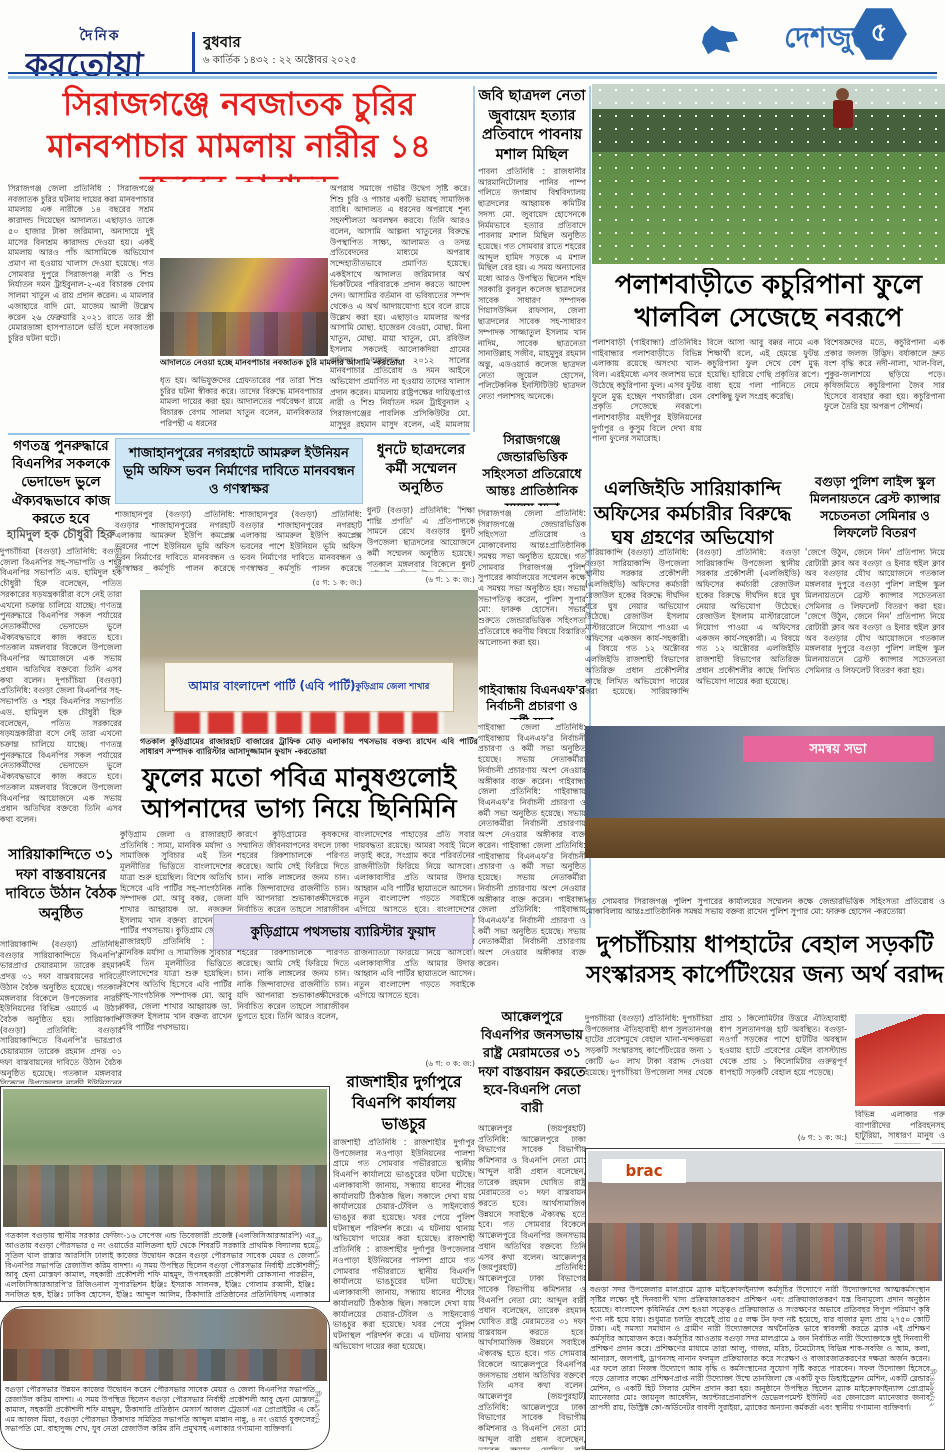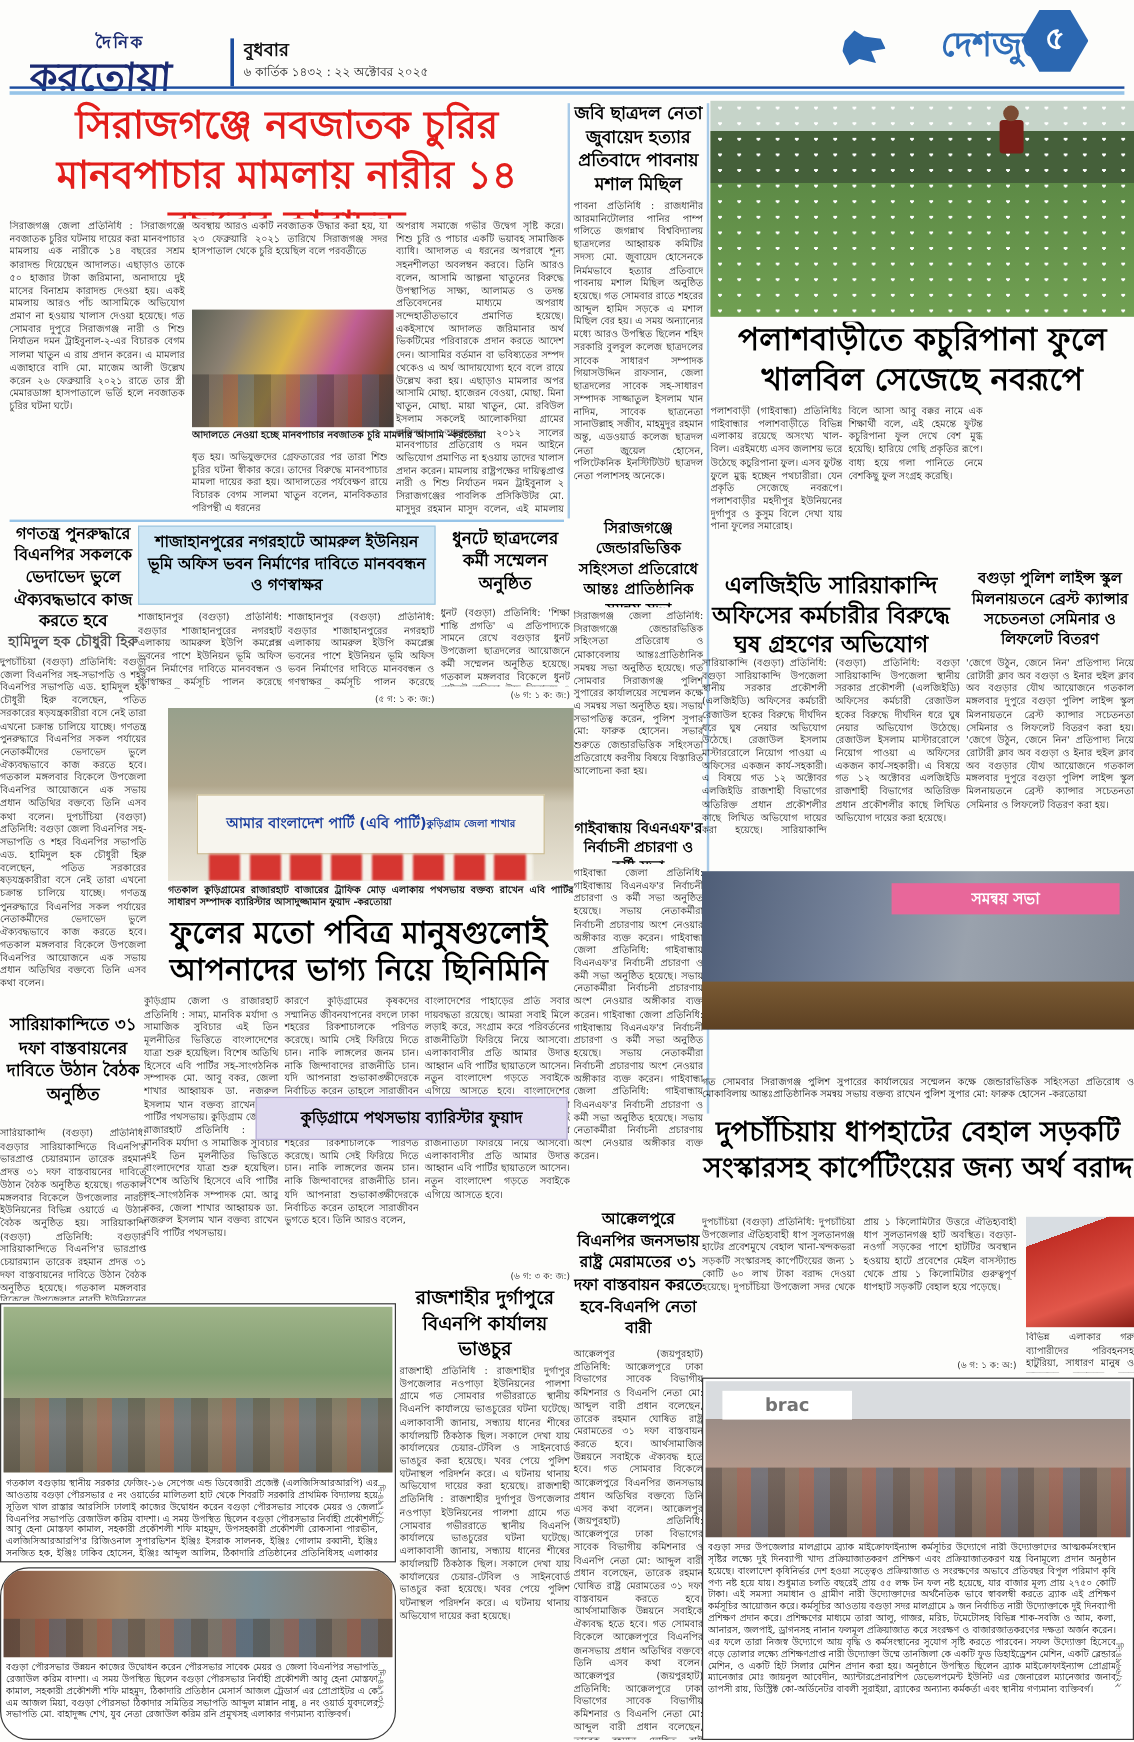--- a/index.html
+++ b/index.html
@@ -31,21 +31,21 @@
   .boxed-lav{background:#ded9ef;border:1px solid #b7aed6;display:flex;align-items:center;justify-content:center;}
   .speaker{font-size:11.5px;font-weight:bold;color:#555;text-align:center;}
   .banner-white{position:absolute;left:7%;right:7%;top:50%;height:33%;background:#f7f5ee;border:1px solid #c9b98f;
                 display:flex;flex-direction:row;align-items:center;justify-content:center;overflow:hidden;}
   .banner-l1{color:#1d3f9e;font-weight:bold;font-size:12px;line-height:1.15;}
   .banner-l2{color:#1d3f9e;font-weight:bold;font-size:8.5px;}
   .redbar{position:absolute;left:10%;right:10%;bottom:0;height:15%;
           background:repeating-linear-gradient(90deg,#d42420 0 26px,#f7f5ee 26px 34px);filter:blur(1px);opacity:.9;}
   .pink-banner{position:absolute;right:12px;top:10px;width:190px;height:26px;background:#e8679a;color:#fff;
                font-weight:bold;font-size:13px;display:flex;align-items:center;justify-content:center;}
-  .brac-chip{position:absolute;left:14px;top:8px;width:108px;height:24px;background:#fff;color:#737373;
+  .brac-chip{position:absolute;left:14px;top:8px;width:84px;height:24px;background:#fff;color:#c2410c;
              font-weight:bold;font-size:15px;display:flex;align-items:center;justify-content:center;}
   .boy{position:absolute;right:92px;top:16px;width:20px;height:28px;background:#7a1f18;border-radius:3px;}
   .boy-head{position:absolute;right:96px;top:4px;width:13px;height:13px;background:#7a4b33;border-radius:50%;}
   
   .ph-lead{background:linear-gradient(115deg,#5d6055 0%,#8d8273 22%,#d9b24a 45%,#c05f93 66%,#8d4a3a 85%,#4c4340 100%);}
   .ph-palash{background:
       radial-gradient(circle 2px at 8px 6px,#fff 70%,transparent 72%),
       linear-gradient(#c6d4c9 0%,#c6d4c9 14%,#45603a 14%,#45603a 38%,#5d8a46 38%,#71a052 100%);
       background-size:16px 13px,100% 100%;}
   .ph-ab{background:linear-gradient(#97a08c 0%,#b1a78d 45%,#cfc8b4 55%,#e9e4d6 100%);}
@@ -72,39 +72,39 @@
   <div class="abs weekday" style="left:203px;top:30px;width:140px;height:20px;">বুধবার</div>
   <div class="abs dateline" style="left:203px;top:52px;width:230px;height:16px;">৬ কার্তিক ১৪৩২ : ২২ অক্টোবর ২০২৫</div>
   <div class="abs map-blob" style="left:698px;top:22px;width:40px;height:34px;"></div>
   <div class="abs section-title" style="left:784px;top:16px;width:105px;height:40px;">দেশজুড়ে</div>
   <div class="abs hex" style="left:851px;top:6px;width:56px;height:56px;">৫</div>
   <div class="abs rule" style="left:8px;top:72px;width:929px;height:2px;"></div>
   <div class="abs rule-light" style="left:8px;top:76px;width:929px;height:3px;"></div>
 
   <div class="abs red-head" style="left:10px;top:84px;width:458px;height:98px;font-size:32px;line-height:1.3;">সিরাজগঞ্জে নবজাতক চুরির মানবপাচার মামলায় নারীর ১৪ বছরের কারাদন্ড</div>
   <div class="abs body-txt" style="left:8px;top:184px;width:146px;height:246px;">সিরাজগঞ্জ জেলা প্রতিনিধি : সিরাজগঞ্জে নবজাতক চুরির ঘটনায় দায়ের করা মানবপাচার মামলায় এক নারীকে ১৪ বছরের সশ্রম কারাদন্ড দিয়েছেন আদালত। এছাড়াও তাকে ৫০ হাজার টাকা জরিমানা, অনাদায়ে দুই মাসের বিনাশ্রম কারাদন্ড দেওয়া হয়। একই মামলায় আরও পাঁচ আসামিকে অভিযোগ প্রমাণ না হওয়ায় খালাস দেওয়া হয়েছে। গত সোমবার দুপুরে সিরাজগঞ্জ নারী ও শিশু নির্যাতন দমন ট্রাইবুনাল-২-এর বিচারক বেগম সালমা খাতুন এ রায় প্রদান করেন। এ মামলার এজাহারে বাদি মো. মাজেম আলী উল্লেখ করেন ২৬ ফেব্রুয়ারি ২০২১ রাতে তার স্ত্রী মেমারডাঙ্গা হাসপাতালে ভর্তি হলে নবজাতক চুরির ঘটনা ঘটে।</div>
-  <div class="abs body-txt" style="left:160px;top:184px;width:163px;height:72px;">অবস্থায় আরও একটি নবজাতক উদ্ধার করা হয়, যা ২৩ ফেব্রুয়ারি ২০২১ তারিখে সিরাজগঞ্জ সদর হাসপাতাল থেকে চুরি হয়েছিল বলে পরবর্তীতে</div>
   <div class="abs photo ph-lead ph-crowd-strip" style="left:160px;top:258px;width:168px;height:98px;"></div>
   <div class="abs cap" style="left:160px;top:358px;width:310px;height:15px;font-weight:bold;">আদালতে নেওয়া হচ্ছে মানবপাচার নবজাতক চুরি মামলার আসামি -করতোয়া</div>
   <div class="abs body-txt" style="left:160px;top:376px;width:163px;height:54px;">ধৃত হয়। অভিযুক্তদের গ্রেফতারের পর তারা শিশু চুরির ঘটনা স্বীকার করে। তাদের বিরুদ্ধে মানবপাচার মামলা দায়ের করা হয়। আদালতের পর্যবেক্ষণ রায়ে বিচারক বেগম সালমা খাতুন বলেন, মানবিকতার পরিপন্থী এ ধরনের</div>
   <div class="abs body-txt" style="left:330px;top:184px;width:140px;height:246px;">অপরাধ সমাজে গভীর উদ্বেগ সৃষ্টি করে। শিশু চুরি ও পাচার একটি ভয়াবহ সামাজিক ব্যাধি। আদালত এ ধরনের অপরাধে শূন্য সহনশীলতা অবলম্বন করবে। তিনি আরও বলেন, আসামি আল্পনা খাতুনের বিরুদ্ধে উপস্থাপিত সাক্ষ্য, আলামত ও তদন্ত প্রতিবেদনের মাধ্যমে অপরাধ সন্দেহাতীতভাবে প্রমাণিত হয়েছে। একইসাথে আদালত জরিমানার অর্থ ভিকটিমের পরিবারকে প্রদান করতে আদেশ দেন। আসামির বর্তমান বা ভবিষ্যতের সম্পদ থেকেও এ অর্থ আদায়যোগ্য হবে বলে রায়ে উল্লেখ করা হয়। এছাড়াও মামলার অপর আসামি মোছা. হাজেরন বেওয়া, মোছা. মিনা খাতুন, মোছা. মায়া খাতুন, মো. রবিউল ইসলাম সকলেই আলোকদিয়া গ্রামের বাসিন্দা। আদালত ২০১২ সালের মানবপাচার প্রতিরোধ ও দমন আইনে অভিযোগ প্রমাণিত না হওয়ায় তাদের খালাস প্রদান করেন। মামলায় রাষ্ট্রপক্ষের দায়িত্বপ্রাপ্ত নারী ও শিশু নির্যাতন দমন ট্রাইবুনাল ২ সিরাজগঞ্জের পাবলিক প্রসিকিউটর মো. মাসুদুর রহমান মাসুদ বলেন, এই মামলায় তদন্ত কর্মকর্তা অত্যন্ত সতর্কতার সাথে কাজ করেছেন। একটি শিশুকে জীবিত উদ্ধার করা সম্ভব হয়েছে, যা মামলার প্রমাণকে আরও দৃঢ় করেছে। আদালতের এই রায় মানবপাচার প্রতিরোধে গুরুত্বপূর্ণ দৃষ্টান্ত স্থাপন করবে।</div>
   <div class="abs vrule" style="left:473px;top:86px;width:2px;height:346px;"></div>
   <div class="abs rule-light" style="left:8px;top:433px;width:462px;height:2px;"></div>
 
   <div class="abs hl" style="left:478px;top:86px;width:108px;height:78px;font-size:14.5px;line-height:1.35;">জবি ছাত্রদল নেতা জুবায়েদ হত্যার প্রতিবাদে পাবনায় মশাল মিছিল</div>
   <div class="abs body-txt" style="left:478px;top:167px;width:108px;height:262px;">পাবনা প্রতিনিধি : রাজধানীর আরমানিটোলার পানির পাম্প গলিতে জগন্নাথ বিশ্ববিদ্যালয় ছাত্রদলের আহ্বায়ক কমিটির সদস্য মো. জুবায়েদ হোসেনকে নির্মমভাবে হত্যার প্রতিবাদে পাবনায় মশাল মিছিল অনুষ্ঠিত হয়েছে। গত সোমবার রাতে শহরের আব্দুল হামিদ সড়কে এ মশাল মিছিল বের হয়। এ সময় অন্যান্যের মধ্যে আরও উপস্থিত ছিলেন শহিদ সরকারি বুলবুল কলেজ ছাত্রদলের সাবেক সাধারণ সম্পাদক গিয়াসউদ্দিন রাফসান, জেলা ছাত্রদলের সাবেক সহ-সাধারণ সম্পাদক সাজ্জাতুল ইসলাম খান নাদিম, সাবেক ছাত্রনেতা সানাউল্লাহ সজীব, মাহমুদুর রহমান অন্তু, এডওয়ার্ড কলেজ ছাত্রদল নেতা জুয়েল হোসেন, পলিটেকনিক ইনস্টিটিউট ছাত্রদল নেতা পলাশসহ অনেকে।</div>
   <div class="abs vrule" style="left:589px;top:86px;width:2px;height:842px;"></div>
 
   <div class="abs photo ph-palash" style="left:592px;top:84px;width:353px;height:180px;">
     <div class="boy"></div>
     <div class="boy-head"></div>
   </div>
   <div class="abs hl" style="left:592px;top:268px;width:353px;height:66px;font-size:26px;line-height:1.25;">পলাশবাড়ীতে কচুরিপানা ফুলে খালবিল সেজেছে নবরূপে</div>
   <div class="abs body-txt" style="left:592px;top:338px;width:110px;height:124px;">পলাশবাড়ী (গাইবান্ধা) প্রতিনিধিঃ গাইবান্ধার পলাশবাড়ীতে বিভিন্ন এলাকায় রয়েছে অসংখ্য খাল-বিল। এরইমধ্যে এসব জলাশয় ভরে উঠেছে কচুরিপানা ফুল। এসব ফুটন্ত ফুলে মুগ্ধ হচ্ছেন পথচারীরা। যেন প্রকৃতি সেজেছে নবরূপে। পলাশবাড়ীর মহদীপুর ইউনিয়নের দুর্গাপুর ও কুসুম বিলে দেখা যায় পানা ফুলের সমারোহ।</div>
   <div class="abs body-txt" style="left:707px;top:338px;width:112px;height:124px;">বিলে আসা আবু বক্কর নামে এক শিক্ষার্থী বলে, এই হেমন্তে ফুটন্ত কচুরিপানা ফুল দেখে বেশ মুগ্ধ হয়েছি। হারিয়ে গেছি প্রকৃতির রূপে। বাধ্য হয়ে গলা পানিতে নেমে বেশকিছু ফুল সংগ্রহ করেছি।</div>
+  <div class="abs body-txt" style="left:824px;top:338px;width:121px;height:124px;">বিশেষজ্ঞদের মতে, কচুরিপানা এক প্রকার জলজ উদ্ভিদ। বর্ষাকালে দ্রুত বংশ বৃদ্ধি করে নদী-নালা, খাল-বিল, পুকুর-জলাশয়ে ছড়িয়ে পড়ে। কৃষিজমিতে কচুরিপানা জৈব সার হিসেবে ব্যবহার করা হয়। কচুরিপানা ফুলে তৈরি হয় অপরূপ সৌন্দর্য।</div>
 
   <div class="abs hl" style="left:0px;top:436px;width:122px;height:88px;font-size:13.5px;line-height:1.35;">গণতন্ত্র পুনরুদ্ধারে বিএনপির সকলকে ভেদাভেদ ভুলে ঐক্যবদ্ধভাবে কাজ করতে হবে</div>
   <div class="abs speaker" style="left:0px;top:526px;width:122px;height:18px;">হামিদুল হক চৌধুরী হিরু</div>
   <div class="abs body-txt" style="left:0px;top:547px;width:122px;height:290px;">দুপচাঁচিয়া (বগুড়া) প্রতিনিধি: বগুড়া জেলা বিএনপির সহ-সভাপতি ও শহর বিএনপির সভাপতি এড. হামিদুল হক চৌধুরী হিরু বলেছেন, পতিত সরকারের ষড়যন্ত্রকারীরা বসে নেই তারা এখনো চক্রান্ত চালিয়ে যাচ্ছে। গণতন্ত্র পুনরুদ্ধারে বিএনপির সকল পর্যায়ের নেতাকর্মীদের ভেদাভেদ ভুলে ঐক্যবদ্ধভাবে কাজ করতে হবে। গতকাল মঙ্গলবার বিকেলে উপজেলা বিএনপির আয়োজনে এক সভায় প্রধান অতিথির বক্তব্যে তিনি এসব কথা বলেন। দুপচাঁচিয়া (বগুড়া) প্রতিনিধি: বগুড়া জেলা বিএনপির সহ-সভাপতি ও শহর বিএনপির সভাপতি এড. হামিদুল হক চৌধুরী হিরু বলেছেন, পতিত সরকারের ষড়যন্ত্রকারীরা বসে নেই তারা এখনো চক্রান্ত চালিয়ে যাচ্ছে। গণতন্ত্র পুনরুদ্ধারে বিএনপির সকল পর্যায়ের নেতাকর্মীদের ভেদাভেদ ভুলে ঐক্যবদ্ধভাবে কাজ করতে হবে। গতকাল মঙ্গলবার বিকেলে উপজেলা বিএনপির আয়োজনে এক সভায় প্রধান অতিথির বক্তব্যে তিনি এসব কথা বলেন।</div>
 
   <div class="abs boxed-blue hl" style="left:115px;top:438px;width:248px;height:66px;font-size:13px;line-height:1.4;">শাজাহানপুরের নগরহাটে আমরুল ইউনিয়ন ভূমি অফিস ভবন নির্মাণের দাবিতে মানববন্ধন ও গণস্বাক্ষর</div>
   <div class="abs body-txt" style="left:115px;top:510px;width:120px;height:64px;">শাজাহানপুর (বগুড়া) প্রতিনিধি: বগুড়ার শাজাহানপুরের নগরহাট এলাকায় আমরুল ইউপি কমপ্লেক্স ভবনের পাশে ইউনিয়ন ভূমি অফিস ভবন নির্মাণের দাবিতে মানববন্ধন ও গণস্বাক্ষর কর্মসূচি পালন করেছে এলাকাবাসী। 'সচেতন আমরুল ইউনিয়নবাসী'র ব্যানারে গতকাল মঙ্গলবার বিকালে নয়মাইল-বিনোদপুরভাটরার নগরহাট এলাকায় রাস্তার পাশে এ মানববন্ধন ও গণস্বাক্ষর কর্মসূচি অনুষ্ঠিত হয়। উপজেলা বিএনপির সহ-সভাপতি আলহাজ্ব তমেজ উদ্দিনের সভাপতিত্বে এবং যুবদল নেতা রিয়াজুল ইসলামের সঞ্চালনায় মানববন্ধনে এলাকার গণ্যমান্য ব্যক্তিবর্গ বক্তব্য রাখেন।</div>
   <div class="abs body-txt" style="left:240px;top:510px;width:122px;height:64px;">শাজাহানপুর (বগুড়া) প্রতিনিধি: বগুড়ার শাজাহানপুরের নগরহাট এলাকায় আমরুল ইউপি কমপ্লেক্স ভবনের পাশে ইউনিয়ন ভূমি অফিস ভবন নির্মাণের দাবিতে মানববন্ধন ও গণস্বাক্ষর কর্মসূচি পালন করেছে এলাকাবাসী। 'সচেতন আমরুল ইউনিয়নবাসী'র ব্যানারে গতকাল মঙ্গলবার বিকালে নয়মাইল-বিনোদপুরভাটরার নগরহাট এলাকায় রাস্তার পাশে এ মানববন্ধন ও গণস্বাক্ষর কর্মসূচি অনুষ্ঠিত হয়। উপজেলা বিএনপির সহ-সভাপতি আলহাজ্ব তমেজ উদ্দিনের সভাপতিত্বে এবং যুবদল নেতা রিয়াজুল ইসলামের সঞ্চালনায় মানববন্ধনে এলাকার গণ্যমান্য ব্যক্তিবর্গ বক্তব্য রাখেন।</div>
   <div class="abs endmark" style="left:242px;top:577px;width:120px;height:12px;">(৫ গ: ১ ক: জ:)</div>
 

